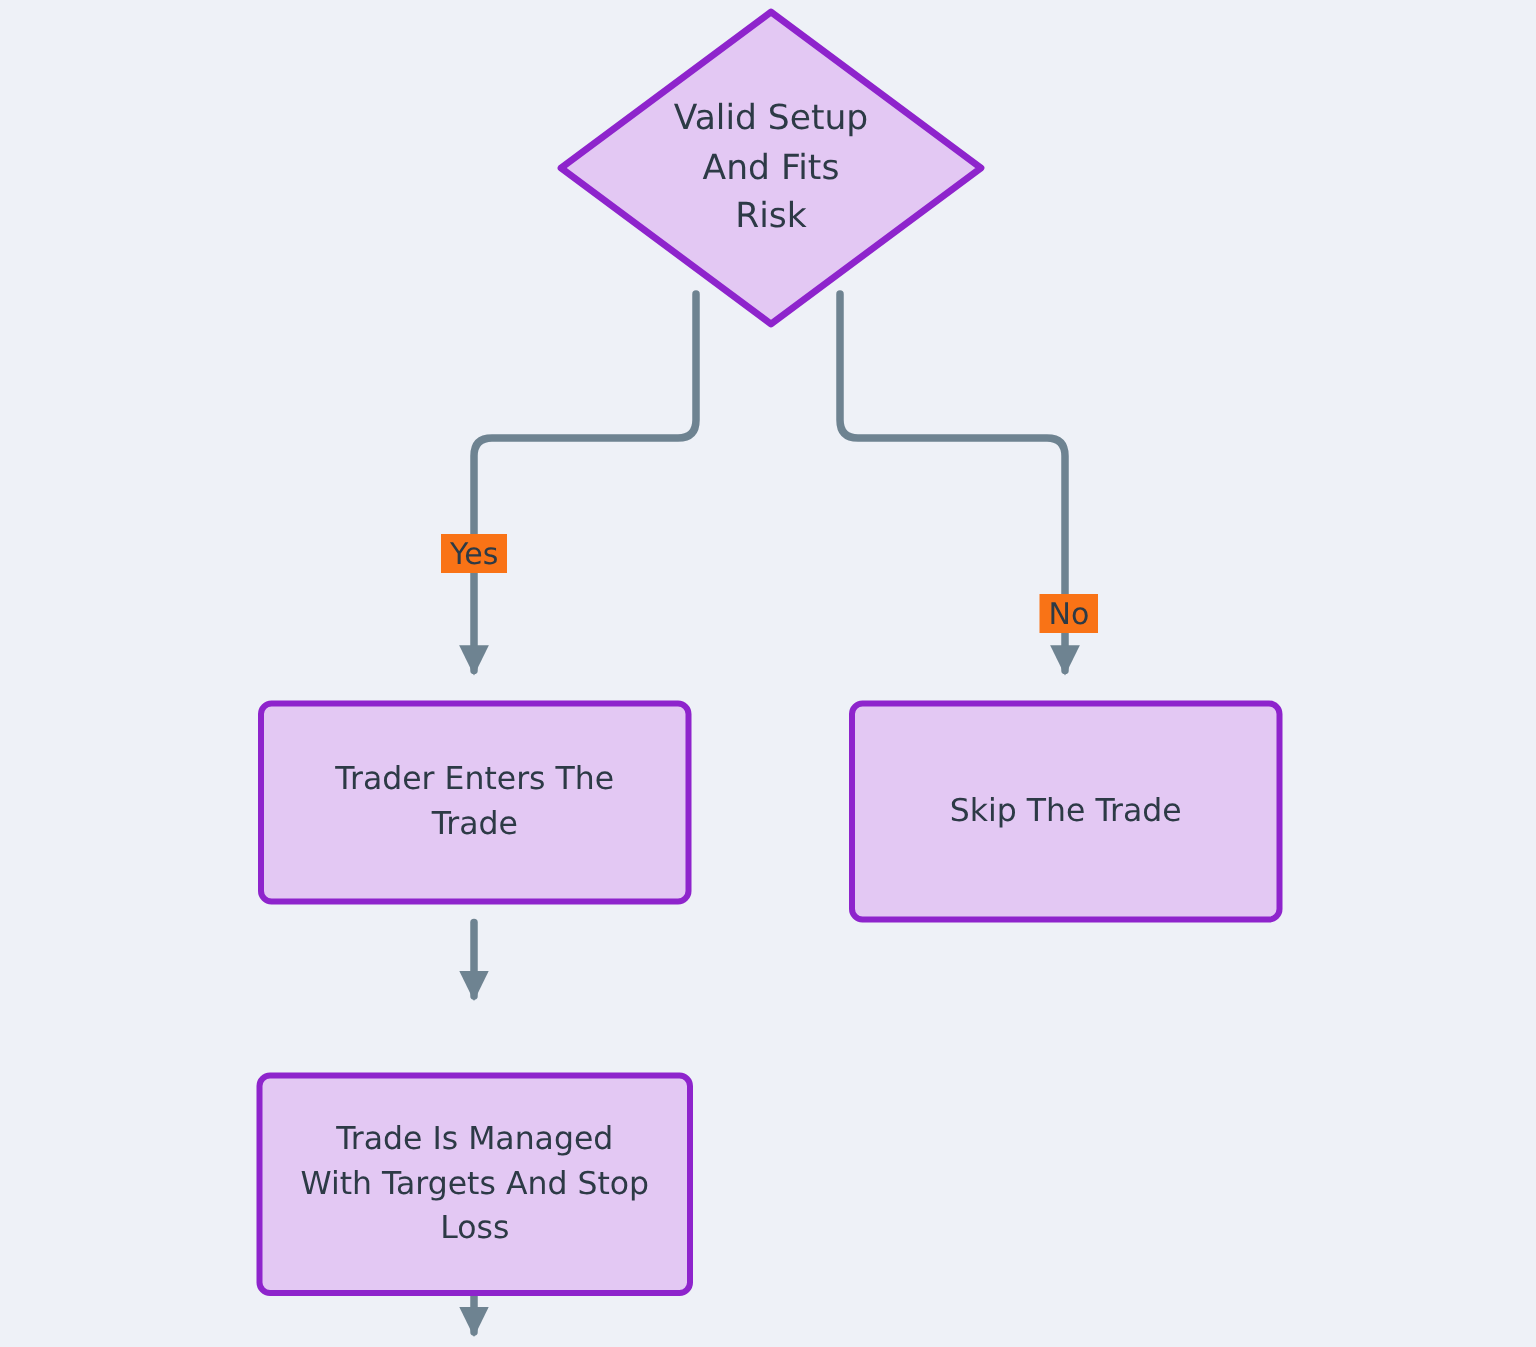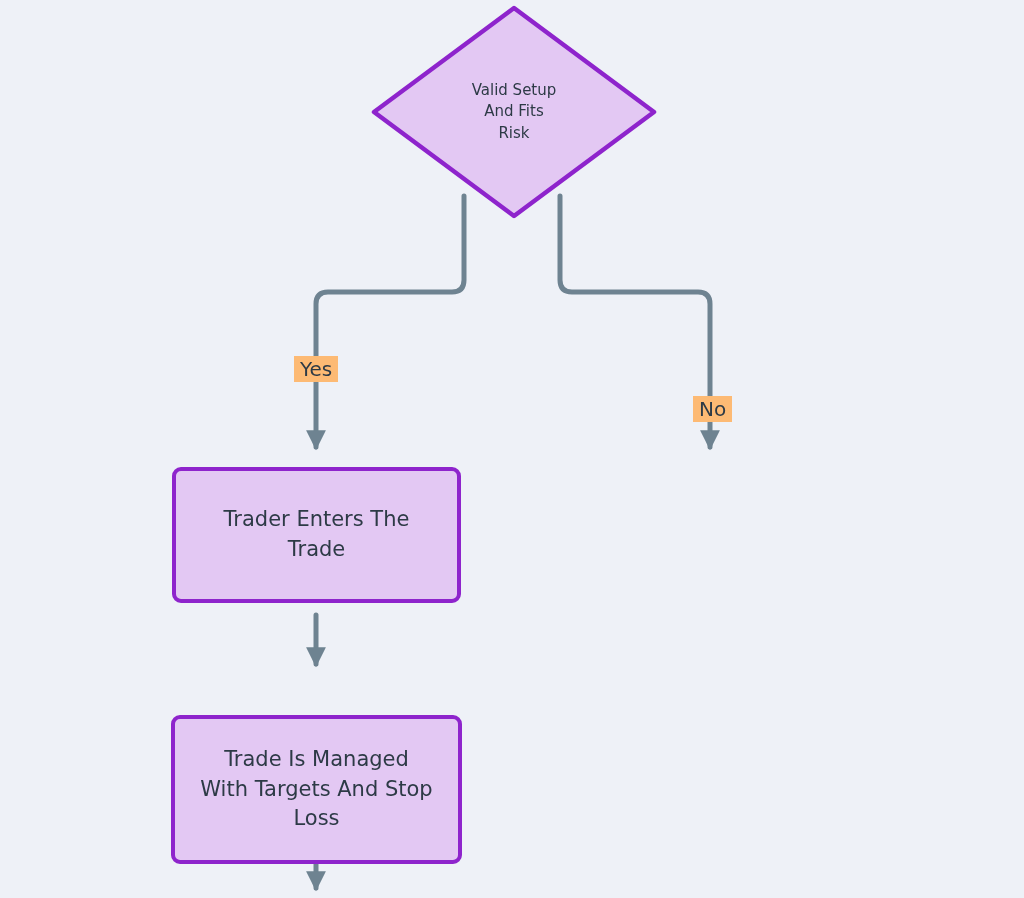--- a/index.html
+++ b/index.html
@@ -58,33 +58,33 @@
   .diamond-shape {
     position: absolute;
     left: 0;
     top: 0;
     width: 100%;
     height: 100%;
   }
   .diamond-text {
     position: relative;
     z-index: 1;
-    font-size: 15px;
+    font-size: 23px;
     line-height: 1.42;
     color: #2d3a46;
     white-space: pre-line;
     text-align: center;
   }
 
   
   .edge-label {
     position: absolute;
     font-size: 20px;
     color: #2d3a46;
-    background: #fdba74;
+    background: #f97316;
     padding: 1px 6px;
     z-index: 3;
     white-space: nowrap;
   }
 </style>
 </head>
 <body>
 
 <div id="flowchart-canvas">
 
@@ -111,20 +111,23 @@
     <span class="diamond-text">Valid Setup
 And Fits
 Risk</span>
   </div>
 
   <div class="node node-process" style="left:172px; top:467px; width:289px; height:136px;">
     <span class="node-label">Trader Enters The
 Trade</span>
   </div>
 
+  <div class="node node-process" style="left:566px; top:467px; width:289px; height:148px;">
+    <span class="node-label">Skip The Trade</span>
+  </div>
 
   <div class="node node-process" style="left:171px; top:683px; width:291px; height:149px;margin-top:32px;">
     <span class="node-label">Trade Is Managed
 With Targets And Stop
 Loss</span>
   </div>
 
   <div class="edge-label" style="left:294px; top:356px;">Yes</div>
 
   <div class="edge-label" style="left:693px; top:356px;margin-top:40px;">No</div>

